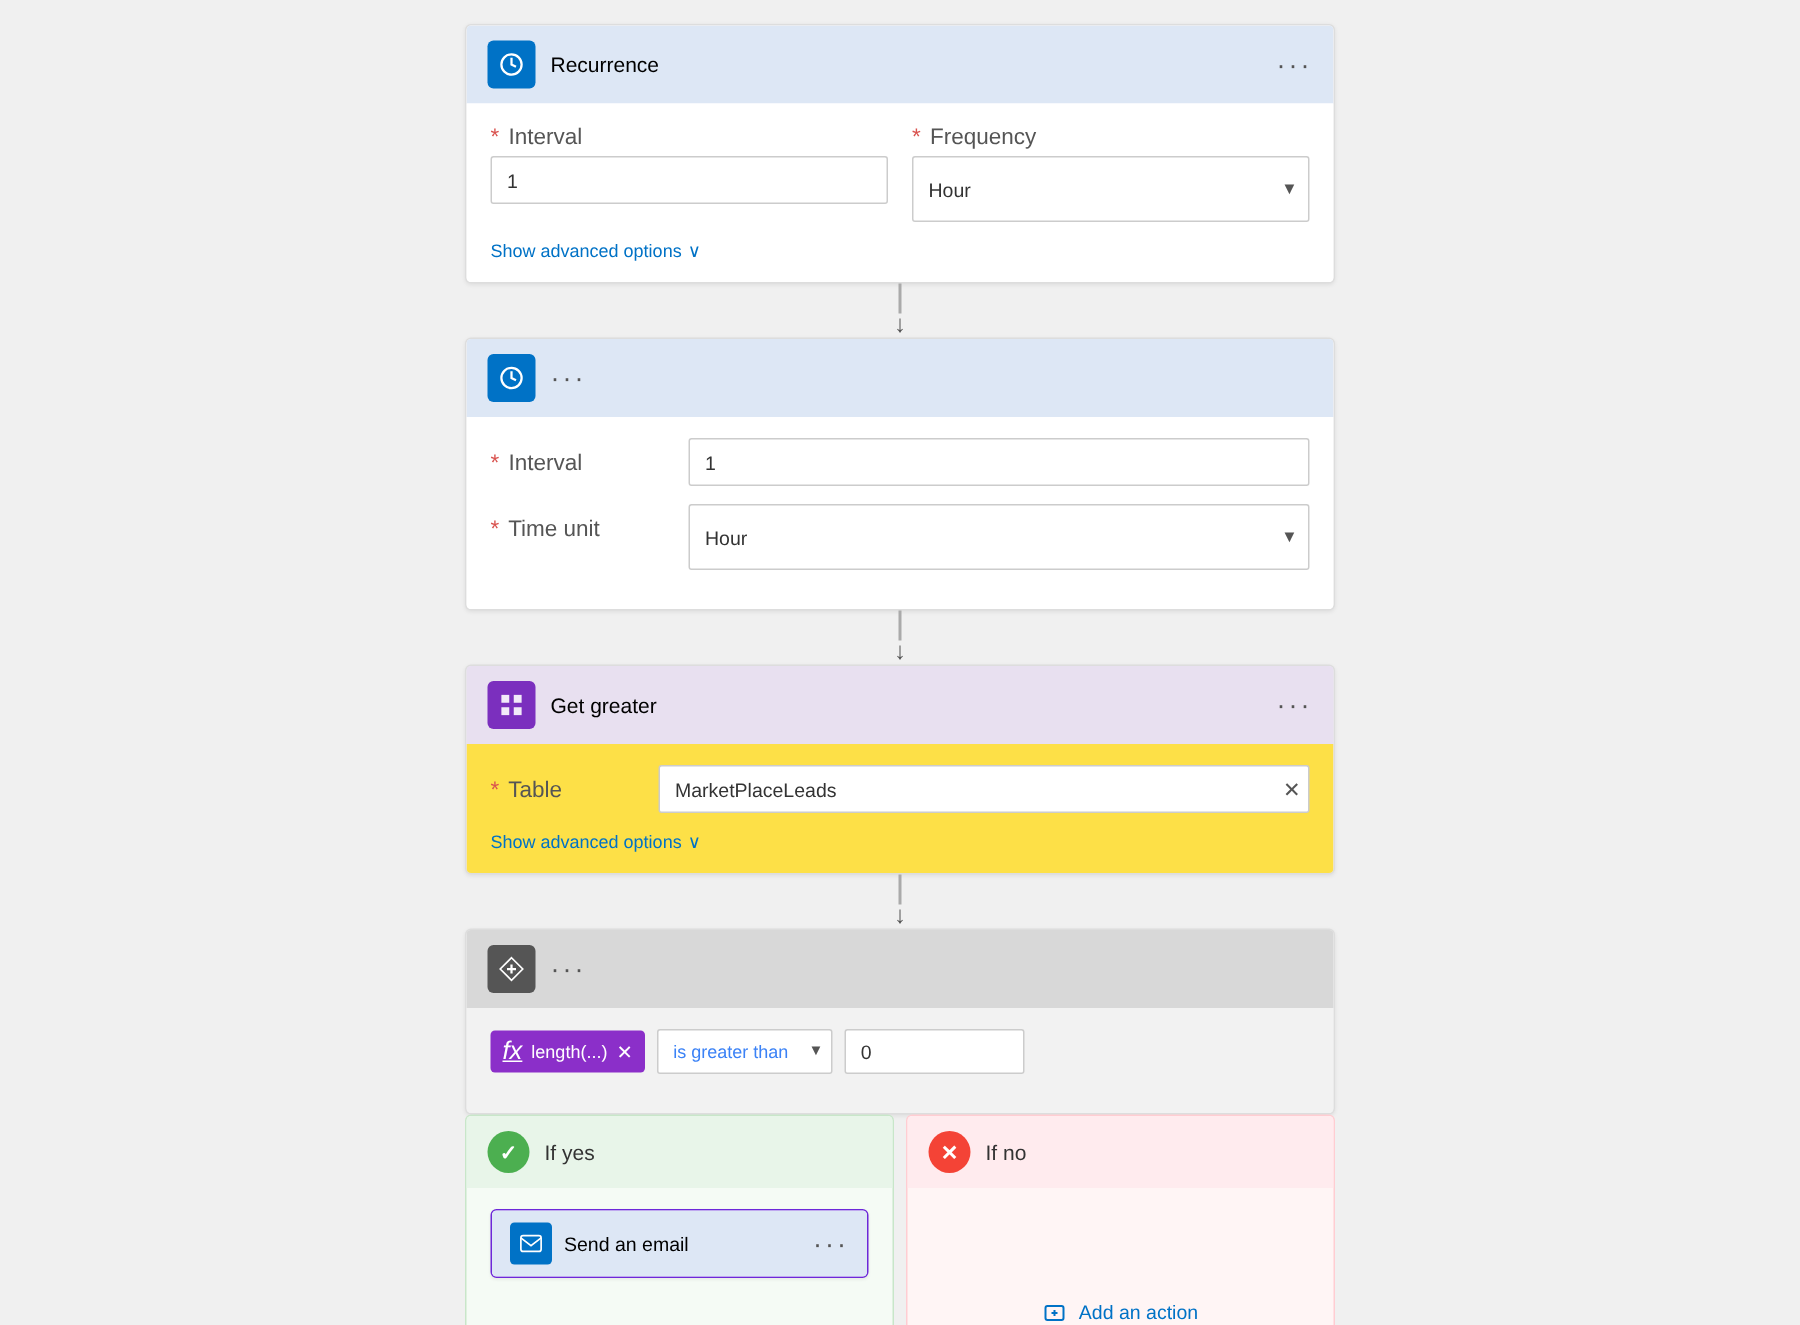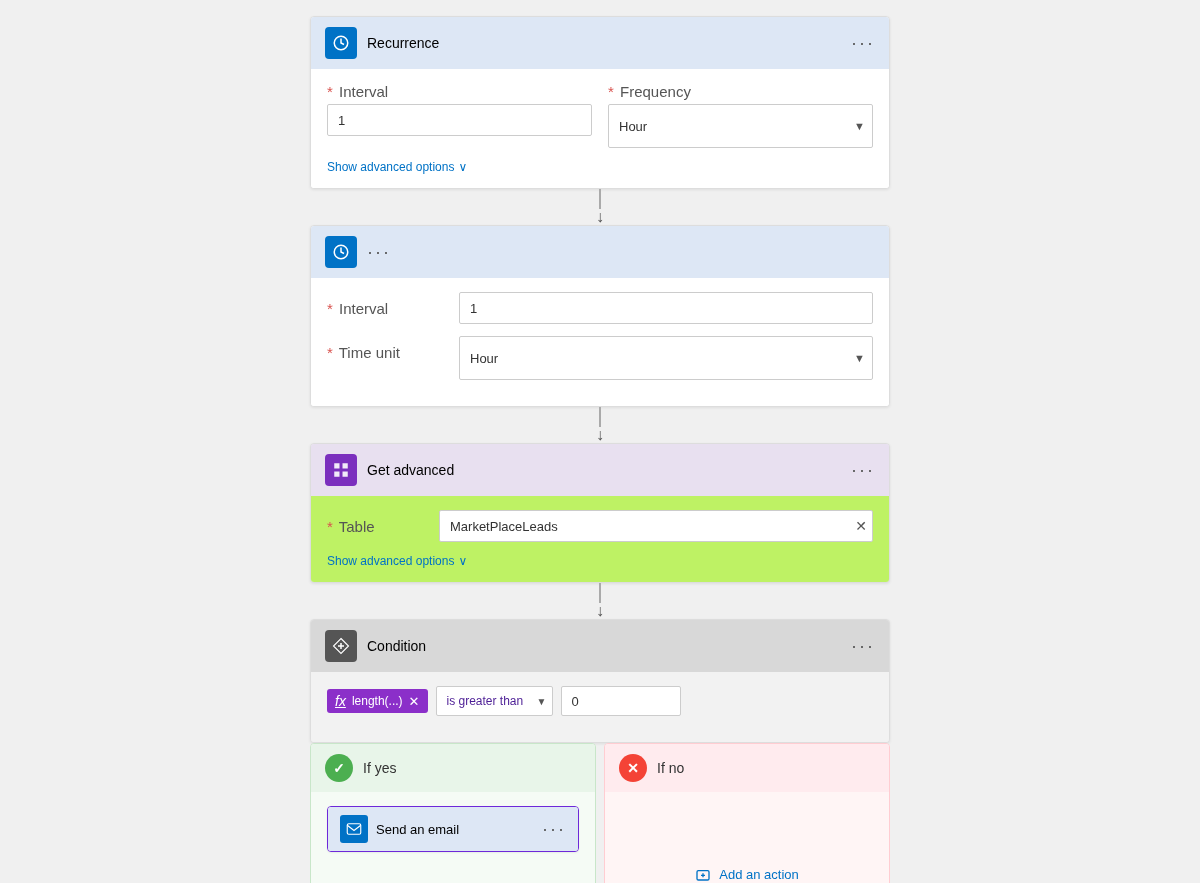--- a/index.html
+++ b/index.html
@@ -239,21 +239,21 @@
       font-size: 13px;
       padding: 0;
       line-height: 1;
     }
 
     .condition-operator {
       border: 1px solid #ccc;
       border-radius: 2px;
       padding: 5px 28px 5px 10px;
       font-size: 12px;
-      color: #4c1d95;
+      color: #3b82f6;
       appearance: none;
       background: #fff;
       cursor: pointer;
       height: 30px;
       outline: none;
     }
 
     .condition-value {
       border: 1px solid #ccc;
       border-radius: 2px;
@@ -506,24 +506,24 @@
   <div class="card" style="background:#f3eef8; border-color:#ddd;">
     <div class="card-header purple">
       <div class="card-icon purple">
         <svg width="18" height="18" viewBox="0 0 24 24" fill="white">
           <rect x="3" y="3" width="7" height="7" fill="white" opacity="0.9"></rect>
           <rect x="14" y="3" width="7" height="7" fill="white" opacity="0.9"></rect>
           <rect x="3" y="14" width="7" height="7" fill="white" opacity="0.9"></rect>
           <rect x="14" y="14" width="7" height="7" fill="white" opacity="0.9"></rect>
         </svg>
       </div>
-      <span class="card-title">Get advanced</span>
+      <span class="card-title">Get greater</span>
       <span class="card-menu">···</span>
     </div>
-    <div class="card-body" style="background:#bef264;">
+    <div class="card-body" style="background:#fde047;">
       <div class="form-row">
         <span class="form-label" style="width:100px;padding-top:8px;">
           <span class="required-star">*</span>
           <span>Table</span>
         </span>
         <div class="table-input-wrapper">
           <input class="table-input" type="text" value="MarketPlaceLeads" style="">
           <button class="clear-btn">✕</button>
         </div>
       </div>
@@ -541,27 +541,26 @@
 
   <div class="card" style="background:#f2f2f2; border-color:#ddd;">
     <div class="card-header gray">
       <div class="card-icon dark-gray">
         <svg width="18" height="18" viewBox="0 0 24 24" fill="white">
           <polygon points="12,2 22,12 12,22 2,12" stroke="white" stroke-width="1.5" fill="none"></polygon>
           <line x1="8" y1="12" x2="16" y2="12" stroke="white" stroke-width="2"></line>
           <line x1="12" y1="8" x2="12" y2="16" stroke="white" stroke-width="2"></line>
         </svg>
       </div>
-      <span class="card-title">Condition</span>
       <span class="card-menu">···</span>
     </div>
     <div class="card-body" style="background:#f2f2f2;">
       <div class="condition-row">
         <div class="condition-chip">
-          <span style="font-style:italic;font-size:14px;text-decoration:underline;">fx</span>
+          <span style="font-style:italic;font-size:17px;text-decoration:underline;">fx</span>
           <span>length(...)</span>
           <button class="chip-close">✕</button>
         </div>
         <div class="condition-operator-wrapper">
           <select class="condition-operator">
             <option>is greater than</option>
           </select>
           <span class="op-arrow">▼</span>
         </div>
         <input class="condition-value" type="text" value="0" style="">

